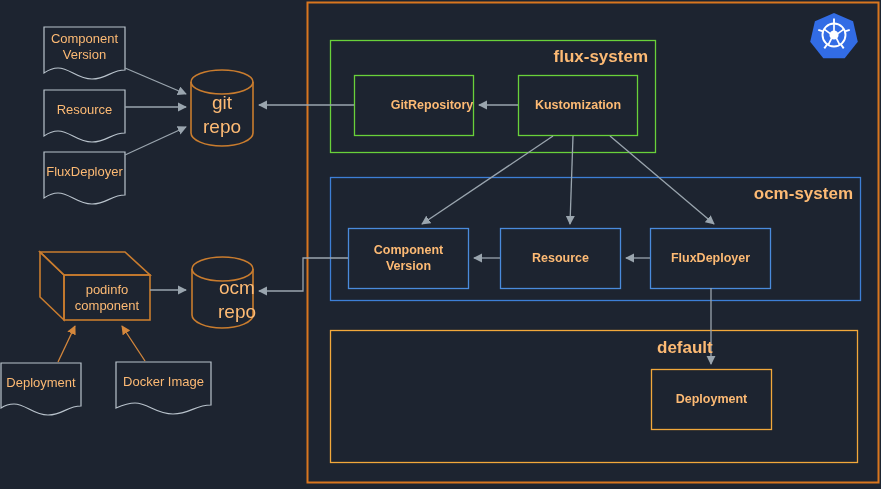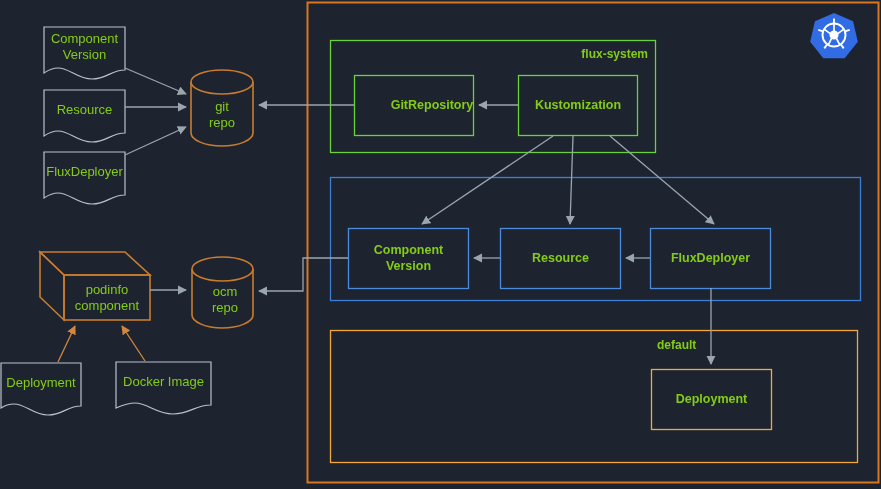--- a/index.html
+++ b/index.html
@@ -16,31 +16,31 @@
     overflow: hidden;
   }
   #svg-layer {
     position: absolute;
     left: 0; top: 0;
     width: 881px;
     height: 489px;
   }
   .lbl {
     position: absolute;
-    color: #84cc16;
+    color: #fdba74;
     text-align: center;
     line-height: 1.22;
     pointer-events: none;
     white-space: pre-line;
   }
   .lbl-doc { font-size: 13px; }
-  .lbl-cyl { font-size: 13px; }
+  .lbl-cyl { font-size: 19px; }
   .lbl-box3d { font-size: 13px; }
   .lbl-k8s { font-size: 12.5px; font-weight: bold; }
-  .lbl-ns { font-size: 12px; font-weight: bold; }
+  .lbl-ns { font-size: 17px; font-weight: bold; }
   .ctr {
     display: flex;
     align-items: center;
     justify-content: center;
   }
 </style>
 </head>
 <body>
 
 <div id="canvas">
@@ -151,27 +151,28 @@
   <div class="lbl lbl-doc ctr" style="left:44px; top:27px; width:81px; height:40px;">Component
 Version</div>
   <div class="lbl lbl-doc ctr" style="left:44px; top:90px; width:81px; height:40px;">Resource</div>
   <div class="lbl lbl-doc ctr" style="left:42px; top:152px; width:85px; height:40px;">FluxDeployer</div>
 
   <div class="lbl lbl-doc ctr" style="left:1px; top:363px; width:80px; height:40px;">Deployment</div>
   <div class="lbl lbl-doc ctr" style="left:116px; top:362px; width:95px; height:40px;text-align:center;">Docker Image</div>
 
   <div class="lbl lbl-cyl ctr" style="left:191px; top:92px; width:62px; height:45px;">git
 repo</div>
-  <div class="lbl lbl-cyl ctr" style="left:184px; top:277px; width:82px; height:45px;">ocm
+  <div class="lbl lbl-cyl ctr" style="left:196px; top:277px; width:82px; height:45px;">ocm
 repo</div>
 
   <div class="lbl lbl-box3d ctr" style="left:64px; top:275px; width:86px; height:45px;border-radius:21px;">podinfo
 component</div>
 
   <div class="lbl lbl-ns" style="left:455px; top:47px; width:193px; text-align:right;">flux-system</div>
+  <div class="lbl lbl-ns" style="left:660px; top:184px; width:193px; text-align:right;">ocm-system</div>
   <div class="lbl lbl-ns" style="left:657px; top:338px; width:193px; text-align:left;">default</div>
 
   <div class="lbl lbl-k8s ctr" style="left:372px; top:75px; width:120px; height:61px;">GitRepository</div>
   <div class="lbl lbl-k8s ctr" style="left:518px; top:75px; width:120px; height:61px;text-align:right;">Kustomization</div>
 
   <div class="lbl lbl-k8s ctr" style="left:348px; top:228px; width:121px; height:61px;">Component
 Version</div>
   <div class="lbl lbl-k8s ctr" style="left:500px; top:228px; width:121px; height:61px;">Resource</div>
   <div class="lbl lbl-k8s ctr" style="left:650px; top:228px; width:121px; height:61px;">FluxDeployer</div>
 

